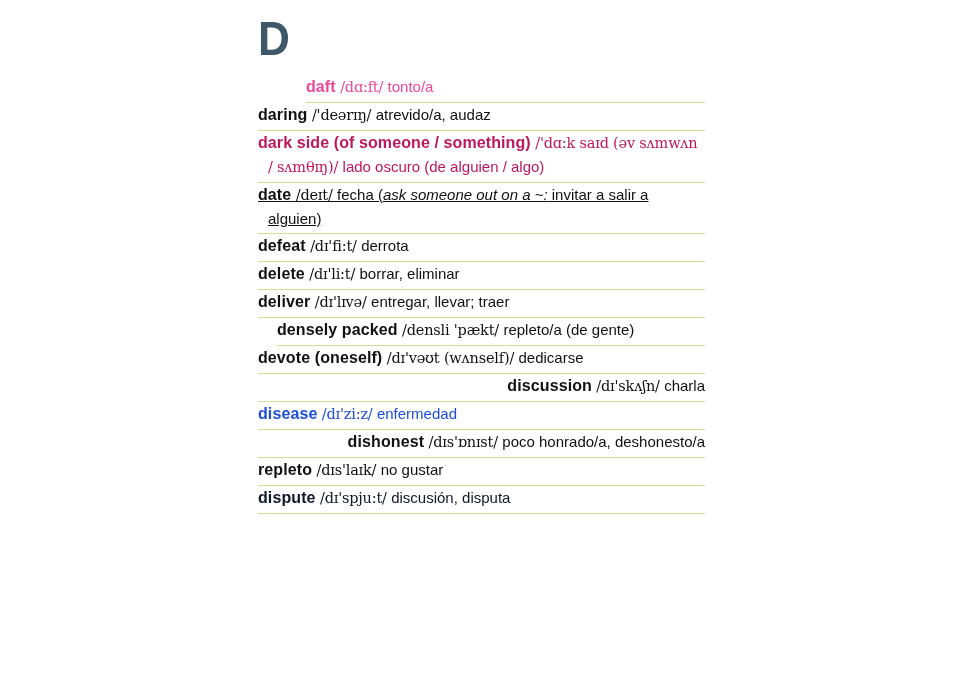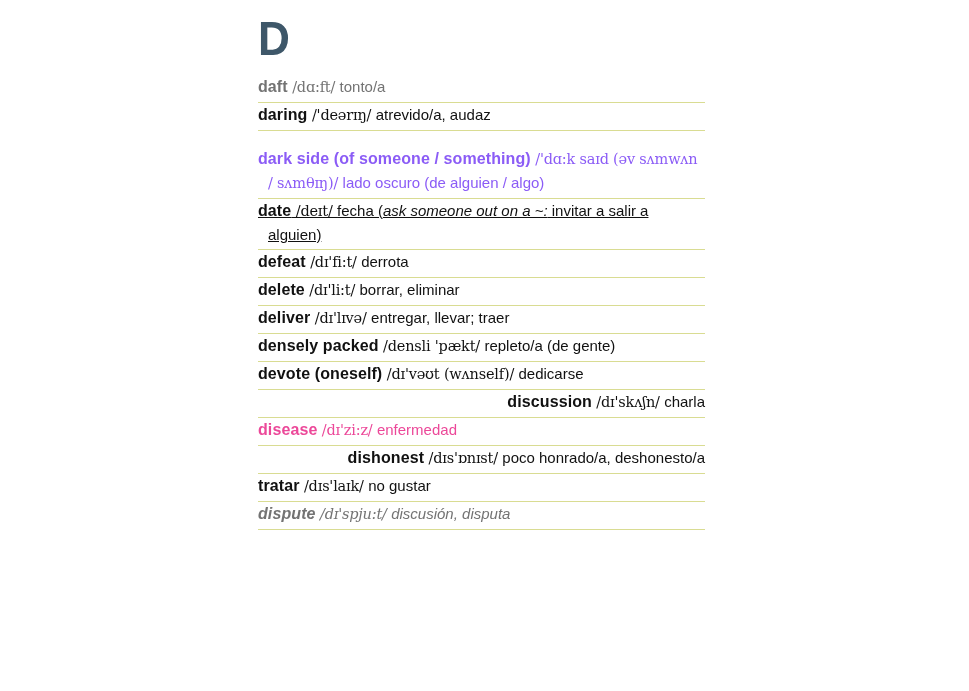--- a/index.html
+++ b/index.html
@@ -54,29 +54,29 @@
   .tr { font-size: 15px; }
   .it { font-style: italic; }
 </style>
 </head>
 <body>
 
 <div class="page">
   <div class="content">
     <div class="letter-heading" style="color: rgb(62, 87, 105);">D</div>
     <div class="entries">
-        <div class="entry" style="border-bottom-color: rgb(217, 220, 146); color: #737373;"><span class="hw">daft</span><span class="ph"> /dɑ:ft/ </span><span class="tr"><span class="">tonto/a</span></span></div>
+        <div class="entry" style="border-bottom-color: rgb(217, 220, 146); color: #ec4899; margin-left: 48px;"><span class="hw">daft</span><span class="ph"> /dɑ:ft/ </span><span class="tr"><span class="">tonto/a</span></span></div>
         <div class="entry" style="border-bottom-color: rgb(217, 220, 146); color: rgb(17, 17, 17);"><span class="hw">daring</span><span class="ph"> /'deərɪŋ/ </span><span class="tr"><span class="">atrevido/a, audaz</span></span></div>
-        <div class="entry" style="border-bottom-color: rgb(217, 220, 146); color: #8b5cf6; margin-top: 16px;"><span class="hw">dark side (of someone / something)</span><span class="ph"> /'dɑ:k saɪd (əv sʌmwʌn / sʌmθɪŋ)/ </span><span class="tr"><span class="">lado oscuro (de alguien / algo)</span></span></div>
+        <div class="entry" style="border-bottom-color: rgb(217, 220, 146); color: #be185d;"><span class="hw">dark side (of someone / something)</span><span class="ph"> /'dɑ:k saɪd (əv sʌmwʌn / sʌmθɪŋ)/ </span><span class="tr"><span class="">lado oscuro (de alguien / algo)</span></span></div>
         <div class="entry" style="border-bottom-color: rgb(217, 220, 146); color: rgb(17, 17, 17); text-decoration: underline;"><span class="hw">date</span><span class="ph"> /deɪt/ </span><span class="tr"><span class="">fecha (</span><span class="it">ask someone out on a ~:</span><span class=""> invitar a salir a alguien)</span></span></div>
         <div class="entry" style="border-bottom-color: rgb(217, 220, 146); color: rgb(17, 17, 17);"><span class="hw">defeat</span><span class="ph"> /dɪ'fi:t/ </span><span class="tr"><span class="">derrota</span></span></div>
         <div class="entry" style="border-bottom-color: rgb(217, 220, 146); color: rgb(17, 17, 17);"><span class="hw">delete</span><span class="ph"> /dɪ'li:t/ </span><span class="tr"><span class="">borrar, eliminar</span></span></div>
         <div class="entry" style="border-bottom-color: rgb(217, 220, 146); color: rgb(17, 17, 17);"><span class="hw">deliver</span><span class="ph"> /dɪ'lɪvə/ </span><span class="tr"><span class="">entregar, llevar; traer</span></span></div>
-        <div class="entry" style="border-bottom-color: rgb(217, 220, 146); color: rgb(17, 17, 17);"><span class="hw">densely packed</span><span class="ph"> /densli 'pækt/ </span><span class="tr"><span class="">repleto/a (de gente)</span></span></div>
+        <div class="entry" style="border-bottom-color: rgb(217, 220, 146); color: rgb(17, 17, 17); margin-left: 19px;"><span class="hw">densely packed</span><span class="ph"> /densli 'pækt/ </span><span class="tr"><span class="">repleto/a (de gente)</span></span></div>
         <div class="entry" style="border-bottom-color: rgb(217, 220, 146); color: rgb(17, 17, 17);"><span class="hw">devote (oneself)</span><span class="ph"> /dɪ'vəʊt (wʌnself)/ </span><span class="tr"><span class="">dedicarse</span></span></div>
         <div class="entry" style="border-bottom-color: rgb(217, 220, 146); color: rgb(17, 17, 17); text-align: right;"><span class="hw">discussion</span><span class="ph"> /dɪ'skʌʃn/ </span><span class="tr"><span class="">charla</span></span></div>
-        <div class="entry" style="border-bottom-color: rgb(217, 220, 146); color: #ec4899;"><span class="hw">disease</span><span class="ph"> /dɪ'zi:z/ </span><span class="tr"><span class="">enfermedad</span></span></div>
+        <div class="entry" style="border-bottom-color: rgb(217, 220, 146); color: #1d4ed8;"><span class="hw">disease</span><span class="ph"> /dɪ'zi:z/ </span><span class="tr"><span class="">enfermedad</span></span></div>
         <div class="entry" style="border-bottom-color: rgb(217, 220, 146); color: rgb(17, 17, 17); text-align: right;"><span class="hw">dishonest</span><span class="ph"> /dɪs'ɒnɪst/ </span><span class="tr"><span class="">poco honrado/a, deshonesto/a</span></span></div>
-        <div class="entry" style="border-bottom-color: rgb(217, 220, 146); color: rgb(17, 17, 17);"><span class="hw">tratar</span><span class="ph"> /dɪs'laɪk/ </span><span class="tr"><span class="">no gustar</span></span></div>
-        <div class="entry" style="border-bottom-color: rgb(217, 220, 146); color: #737373; font-style: italic;"><span class="hw">dispute</span><span class="ph"> /dɪ'spju:t/ </span><span class="tr"><span class="">discusión, disputa</span></span></div>
+        <div class="entry" style="border-bottom-color: rgb(217, 220, 146); color: rgb(17, 17, 17);"><span class="hw">repleto</span><span class="ph"> /dɪs'laɪk/ </span><span class="tr"><span class="">no gustar</span></span></div>
+        <div class="entry" style="border-bottom-color: rgb(217, 220, 146); color: #0f172a;"><span class="hw">dispute</span><span class="ph"> /dɪ'spju:t/ </span><span class="tr"><span class="">discusión, disputa</span></span></div>
       </div>
   </div>
 </div>
 
 </body></html>

